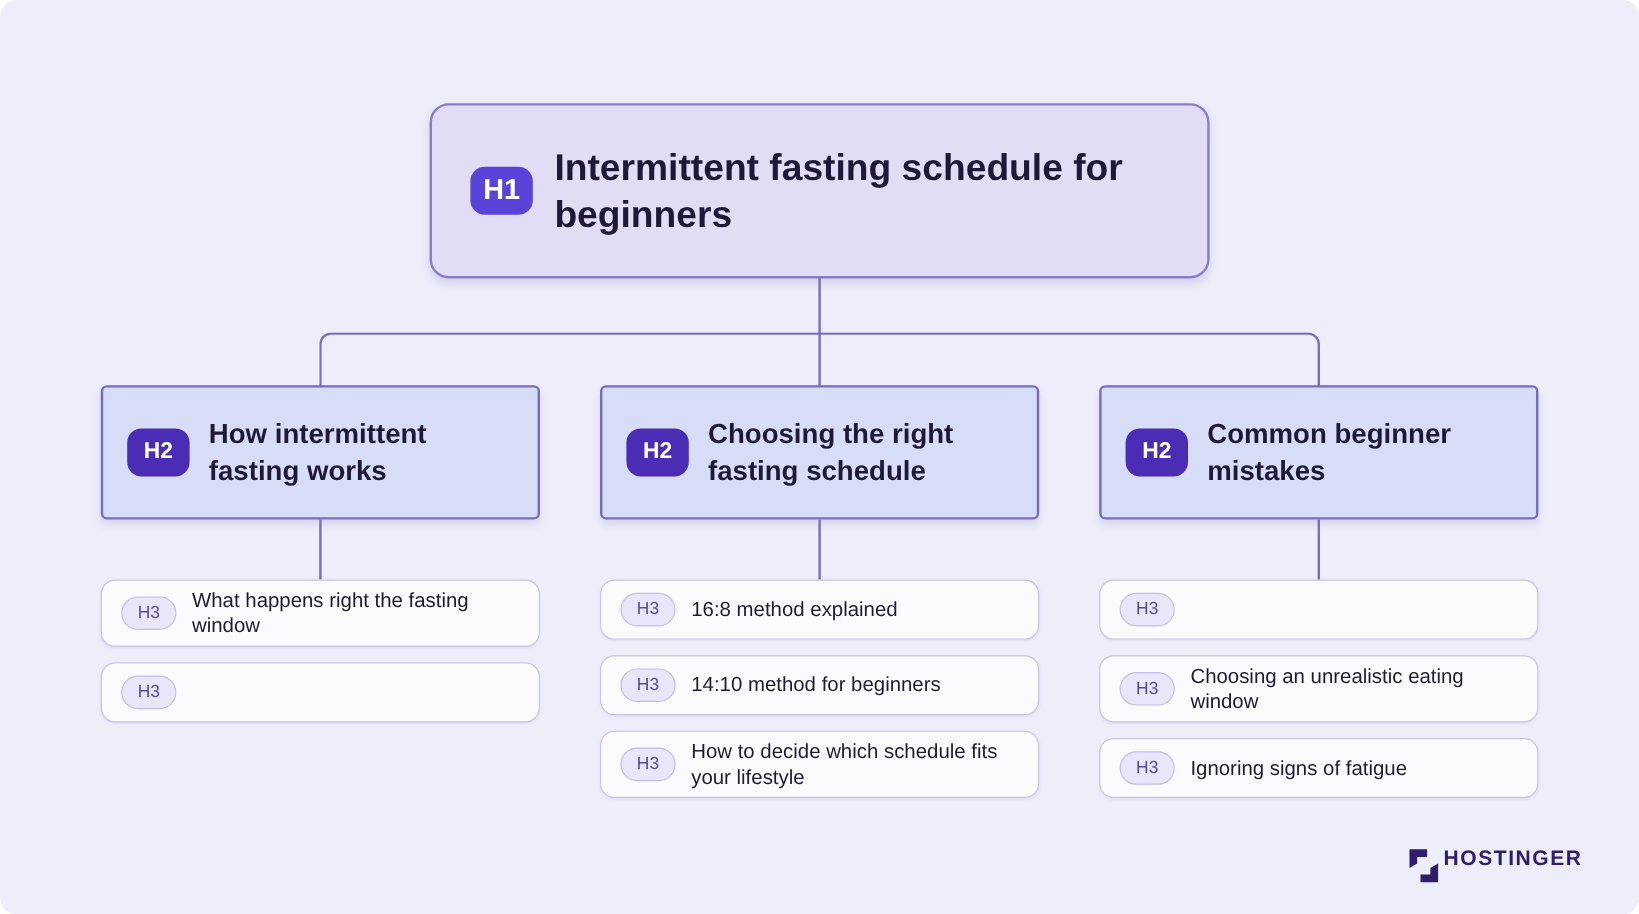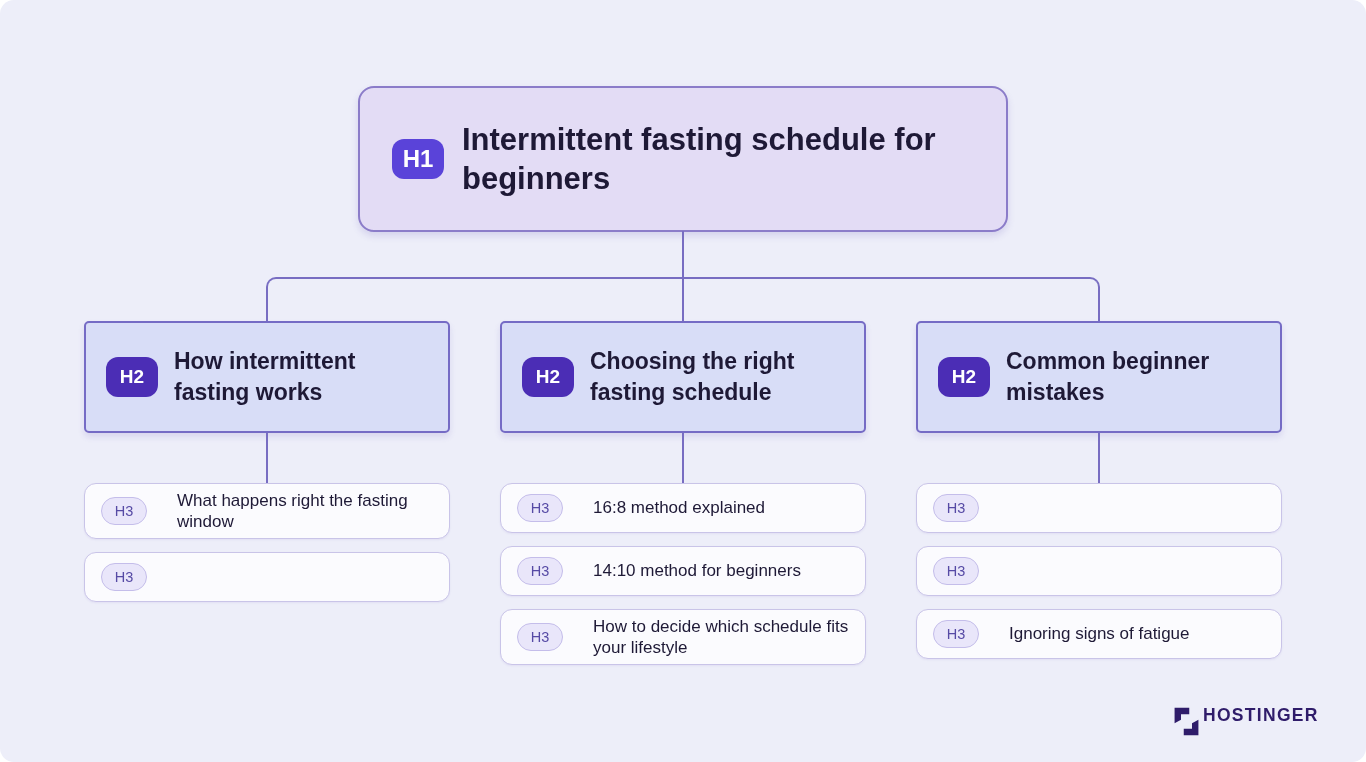--- a/index.html
+++ b/index.html
@@ -42,21 +42,21 @@
   
   .column{position:absolute;top:321px;width:366px;display:flex;flex-direction:column;}
   .col-0{left:84px;} .col-1{left:500px;} .col-2{left:916px;}
 
   .h2-card{height:112px;background:var(--h2-card-bg);border:2px solid var(--h2-card-border);
     border-radius:5px;display:flex;align-items:center;padding:0 14px 0 20px;gap:16px;
     box-shadow:0 4px 6px rgba(90,70,180,0.14);}
   .h2-title{font-size:23px;font-weight:bold;color:var(--heading-text);line-height:1.33;}
 
   .h3-card{min-height:50px;background:var(--h3-card-bg);border:1.5px solid var(--h3-card-border);
-    border-radius:12px;display:flex;align-items:center;padding:6px 12px 6px 16px;gap:30px;
+    border-radius:12px;display:flex;align-items:center;padding:6px 12px 6px 16px;gap:13px;
     margin-bottom:13px;box-shadow:0 1px 2px rgba(90,70,180,0.08);}
   .h3-text{font-size:17px;color:var(--heading-text);line-height:1.24;max-width:262px;}
 
   
   .logo{position:absolute;left:1170px;top:705px;display:flex;align-items:flex-start;}
   .logo-icon{width:33px;height:33px;display:block;}
   .logo-text{font-size:17.5px;font-weight:bold;letter-spacing:1.3px;color:var(--brand-navy);}
 </style>
 </head>
 <body>
@@ -111,20 +111,21 @@
     <div class="h2-card">
       <span class="badge badge-h2">H2</span>
       <div class="h2-title">Common beginner mistakes</div>
     </div>
     <div class="conn-mid"></div>
     <div class="h3-card">
       <span class="pill-h3">H3</span>
     </div>
     <div class="h3-card">
       <span class="pill-h3">H3</span>
+      <div class="h3-text">Choosing an unrealistic eating window</div>
     </div>
     <div class="h3-card">
       <span class="pill-h3">H3</span>
       <div class="h3-text">Ignoring signs of fatigue</div>
     </div>
   </div>
 
   <div class="logo">
     <svg class="logo-icon" viewBox="0 0 36 36" aria-hidden="true">
       <path d="M5 3h16v7h-9v6l-7 4z" fill="#2F1C6A"></path>

